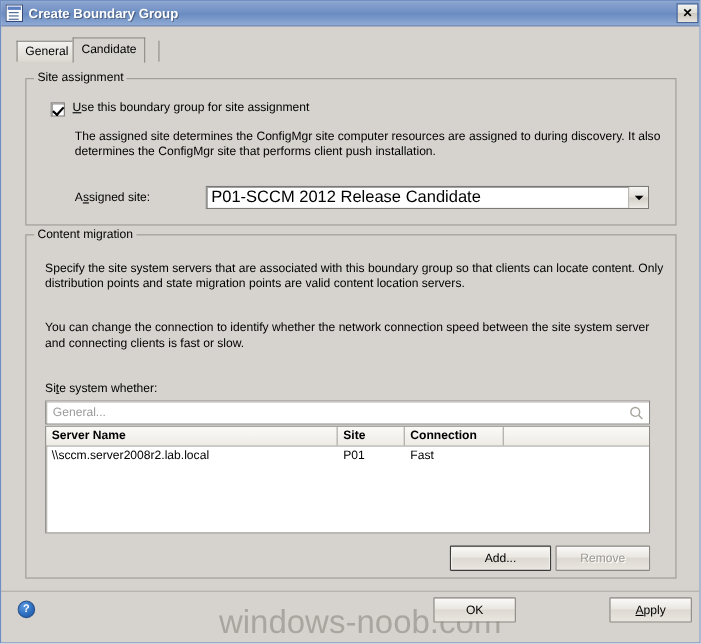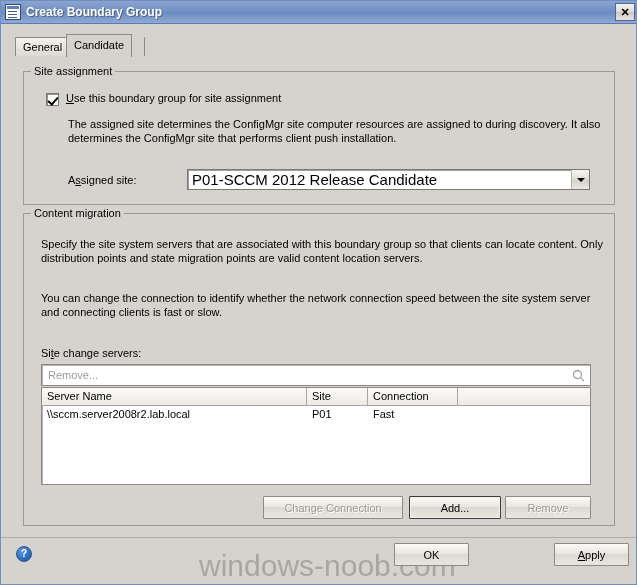--- a/index.html
+++ b/index.html
@@ -258,20 +258,21 @@
     border: 1px solid #8d8a85;
     box-shadow: inset 1px 1px 0 #b7b4ae;
     overflow: hidden;
   }
   .lv-header {
     display: flex;
     height: 18px;
     background: linear-gradient(to bottom, #fbfaf8 0%, #eeebe5 100%);
     border-bottom: 1px solid #a8a5a0;
     box-sizing: border-box;
+    font-weight: bold;
   }
   .lv-th {
     box-sizing: border-box;
     border-right: 1px solid #a8a5a0;
     padding-left: 5px;
     line-height: 17px;
     font-size: 11px;
     color: #000;
     white-space: nowrap;
     cursor: default;
@@ -403,24 +404,24 @@
 
   <div class="group group-content">
     <div class="group-title">Content migration</div>
   </div>
 
   <div class="static-text" style="left:40px; top:236px;">Specify the site system servers that are associated with this boundary group so that clients can locate content. Only</div>
   <div class="static-text" style="left:40px; top:250px;">distribution points and state migration points are valid content location servers.</div>
   <div class="static-text" style="left:40px; top:290px;">You can change the connection to identify whether the network connection speed between the site system server</div>
   <div class="static-text" style="left:40px; top:304px;">and connecting clients is fast or slow.</div>
 
-  <div class="static-text" style="left:40px; top:345px;"><span>Si</span><u>t</u><span>e change servers:</span></div>
+  <div class="static-text" style="left:40px; top:345px;"><span>Si</span><u>t</u><span>e system whether:</span></div>
 
   <div class="filter-box">
-    <div class="filter-placeholder">Remove...</div>
+    <div class="filter-placeholder">General...</div>
     <div class="filter-icon">
       <svg width="13" height="13" viewBox="0 0 13 13">
         <circle cx="5.5" cy="5.5" r="4" fill="none" stroke="#a7a49e" stroke-width="1.3"></circle>
         <line x1="8.6" y1="8.6" x2="12" y2="12" stroke="#a7a49e" stroke-width="1.3"></line>
       </svg>
     </div>
   </div>
 
   <div class="listview">
     <div class="lv-header">
@@ -430,21 +431,20 @@
       <div class="lv-th col-3"></div>
     </div>
     <div class="lv-row">
       <div class="lv-td col-0">\\sccm.server2008r2.lab.local</div>
       <div class="lv-td col-1">P01</div>
       <div class="lv-td col-2">Fast</div>
       <div class="lv-td col-3"></div>
     </div>
   </div>
 
-  <div class="btn btn-change disabled">Change Connection</div>
   <div class="btn btn-add focused">Add...</div>
   <div class="btn btn-remove disabled">Remove</div>
 
   <div class="footer-sep"></div>
   <div class="help-icon">?</div>
   <div class="watermark">windows-noob.com</div>
   <div class="btn btn-ok">OK</div>
   <div class="btn btn-apply">
       <u>A</u>
       <span>pply</span>

